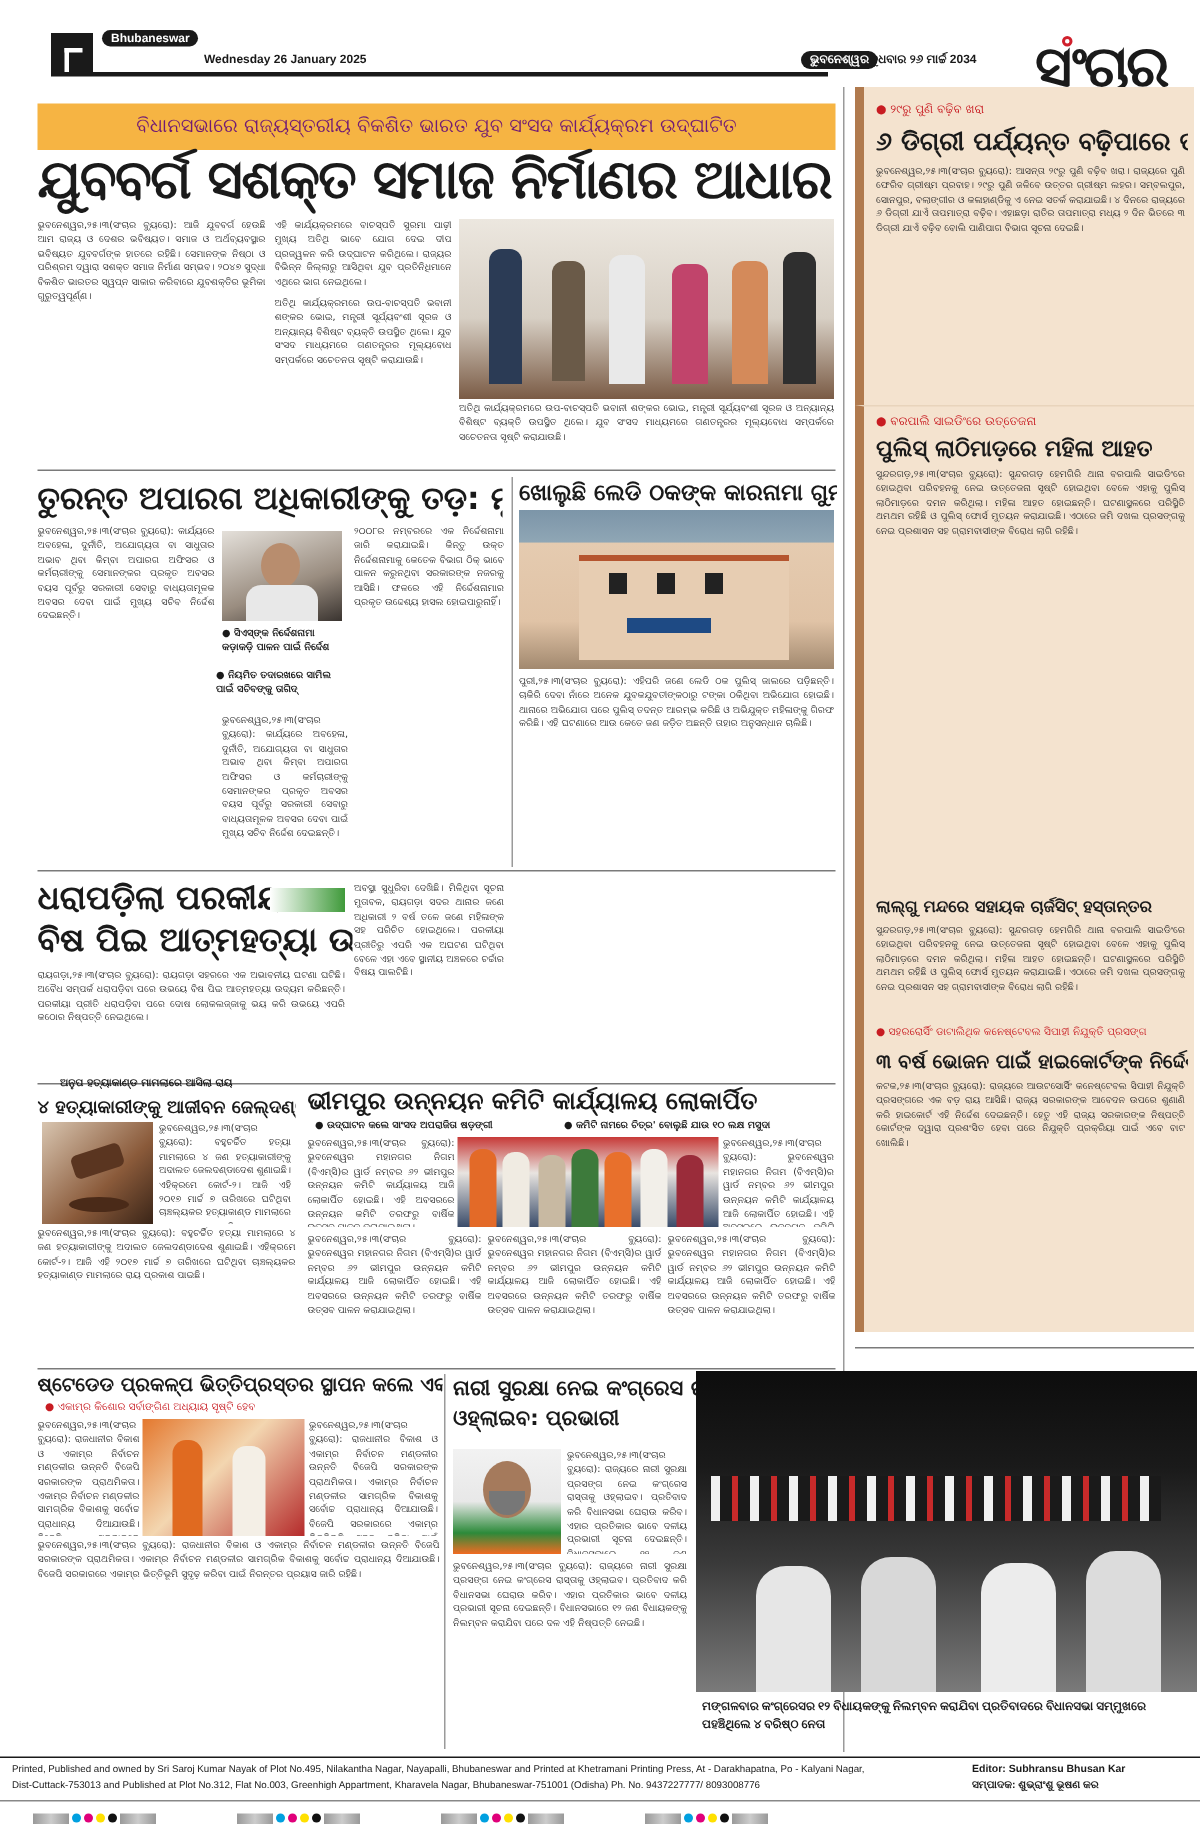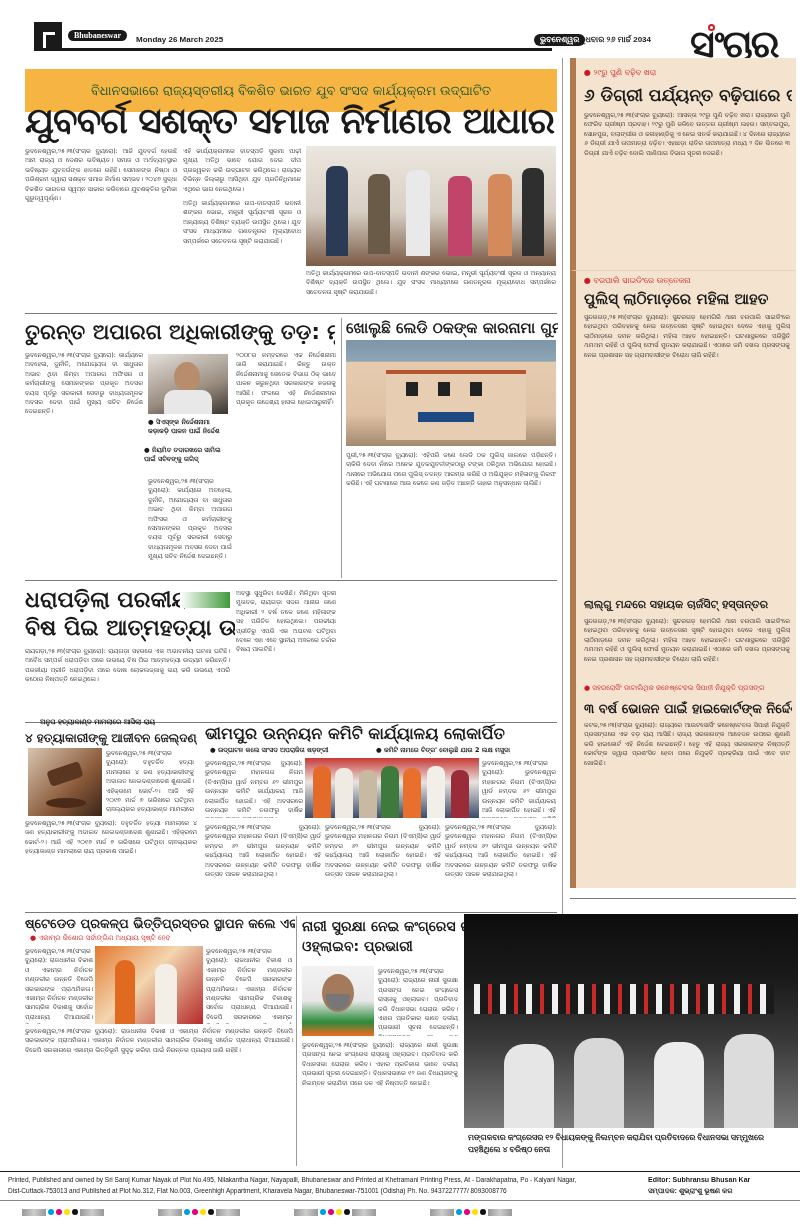--- a/index.html
+++ b/index.html
@@ -11,21 +11,21 @@
   .mast-box { left: 34px; top: 22px; width: 28px; height: 28px; background: #1a1a1a; }
   .mast-box::after { content: ""; position: absolute; left: 9px; top: 10px; width: 9px; height: 13px; border-left: 3px solid #fff; border-top: 3px solid #fff; }
   .mast-line { left: 34px; top: 48px; width: 518px; height: 3px; background: #1a1a1a; }
   .pill { background: #1a1a1a; color: #fff; font-size: 8px; font-weight: bold; padding: 1px 6px; border-radius: 7px; font-family: "Liberation Sans", sans-serif; }
   .date { font-size: 8px; font-weight: bold; font-family: "Liberation Sans", sans-serif; }
   .logo { left: 690px; top: 22px; font-size: 38px; font-weight: bold; color: #1a1a1a; letter-spacing: -2px; font-family: "DejaVu Sans", sans-serif; }
   .logo-dot { left: 708px; top: 24px; width: 7px; height: 7px; border-radius: 50%; border: 2px solid #d0202c; background: #fff; }
   .logo-sub { left: 720px; top: 66px; font-size: 4px; background: #1a1a1a; color: #fff; padding: 0 8px; letter-spacing: 1px; }
 
   
-  .kicker-band { left: 25px; top: 69px; width: 532px; height: 43px; background: #f6b443; display: flex; align-items: center; justify-content: center; font-size: 13px; color: #14532d; }
+  .kicker-band { left: 25px; top: 69px; width: 532px; height: 31px; background: #f6b443; display: flex; align-items: center; justify-content: center; font-size: 13px; color: #701a75; }
   .lead-headline { left: 25px; top: 99px; width: 532px; font-size: 36px; font-weight: bold; line-height: 44px; text-align: center; letter-spacing: -1px; white-space: nowrap; overflow: hidden; }
   .body-text { font-size: 6.3px; line-height: 9.4px; color: #2a2a2a; text-align: justify; overflow: hidden; }
   .photo { background: linear-gradient(135deg,#bca58a,#7e6a56); overflow: hidden; }
   .divider-h { height: 1px; background: #7a7a7a; }
   .divider-v { width: 1px; background: #9a9a9a; }
 
   
   .sidebox { background: #f4e3cf; border-left: 6px solid #b07a4e; }
   .side-kicker { font-size: 8px; color: #c81c22; }
   .side-kicker::before { content: "● "; }
@@ -42,22 +42,22 @@
   .editor { left: 648px; top: 1174px; width: 150px; font-size: 7px; line-height: 11px; font-weight: bold; font-family: "Liberation Sans", sans-serif; }
   .reg-strip { top: 1208px; height: 8px; display: flex; gap: 2px; align-items: center; }
   .reg-gray { width: 24px; height: 7px; background: linear-gradient(90deg,#999,#ccc,#999); }
   .reg-dot { width: 6px; height: 6px; border-radius: 50%; }
 </style>
 </head>
 <body>
 
 <div class="abs mast-box"></div>
 <div class="abs mast-line"></div>
-<span class="abs pill" style="left:68px; top:30px;font-family:Liberation Serif, serif;">Bhubaneswar</span>
-<span class="abs date" style="left:136px; top:35px;">Monday 26 March 2025</span>
+<span class="abs pill" style="left:68px; top:20px;">Bhubaneswar</span>
+<span class="abs date" style="left:136px; top:35px;">Wednesday 26 January 2025</span>
 <span class="abs pill" style="left:534px; top:34px;">ଭୁବନେଶ୍ୱର</span>
 <span class="abs date" style="left:580px; top:35px;">ବୁଧବାର ୨୬ ମାର୍ଚ୍ଚ 2034</span>
 <div class="abs logo">ସଂଚାର</div>
 <div class="abs logo-dot"></div>
 <div class="abs logo-sub">THE SANCHAR</div>
 
 <div class="abs kicker-band">ବିଧାନସଭାରେ ରାଜ୍ୟସ୍ତରୀୟ ବିକଶିତ ଭାରତ ଯୁବ ସଂସଦ କାର୍ଯ୍ୟକ୍ରମ ଉଦ୍‌ଘାଟିତ</div>
 <div class="abs lead-headline">ଯୁବବର୍ଗ ସଶକ୍ତ ସମାଜ ନିର୍ମାଣର ଆଧାର: ବାଚସ୍ପତି</div>
 <div class="abs body-text" style="left:25px; top:146px; width:152px; height:158px;">ଭୁବନେଶ୍ୱର,୨୫।୩(ସଂଚାର ବ୍ୟୁରୋ): ଆଜି ଯୁବବର୍ଗ ହେଉଛି ଆମ ରାଜ୍ୟ ଓ ଦେଶର ଭବିଷ୍ୟତ। ସମାଜ ଓ ଅର୍ଥବ୍ୟବସ୍ଥାର ଭବିଷ୍ୟତ ଯୁବବର୍ଗଙ୍କ ହାତରେ ରହିଛି। ସେମାନଙ୍କ ନିଷ୍ଠା ଓ ପରିଶ୍ରମ ଦ୍ୱାରା ସଶକ୍ତ ସମାଜ ନିର୍ମାଣ ସମ୍ଭବ। ୨୦୪୭ ସୁଦ୍ଧା ବିକଶିତ ଭାରତର ସ୍ୱପ୍ନ ସାକାର କରିବାରେ ଯୁବଶକ୍ତିର ଭୂମିକା ଗୁରୁତ୍ୱପୂର୍ଣ୍ଣ।</div>
 <div class="abs body-text" style="left:183px; top:146px; width:118px; height:48px;">ଏହି କାର୍ଯ୍ୟକ୍ରମରେ ବାଚସ୍ପତି ସୁରମା ପାଢ଼ୀ ମୁଖ୍ୟ ଅତିଥି ଭାବେ ଯୋଗ ଦେଇ ଦୀପ ପ୍ରଜ୍ୱଳନ କରି ଉଦ୍‌ଘାଟନ କରିଥିଲେ। ରାଜ୍ୟର ବିଭିନ୍ନ ଜିଲ୍ଲାରୁ ଆସିଥିବା ଯୁବ ପ୍ରତିନିଧିମାନେ ଏଥିରେ ଭାଗ ନେଇଥିଲେ।</div>
@@ -108,21 +108,21 @@
 <div class="abs hl-s" style="left:25px; top:730px; width:172px;">୪ ହତ୍ୟାକାରୀଙ୍କୁ ଆଜୀବନ ଜେଲ୍‌ଦଣ୍ଡାଦେଶ</div>
 <div class="abs photo" style="left:28px; top:748px; width:74px; height:68px; background: linear-gradient(135deg,#d8c5b0,#8a5a3a 60%,#3a2518);">
   <div class="abs" style="left:20px; top:18px; width:34px; height:16px; background:#5a3520; border-radius:4px; transform: rotate(-18deg);"></div>
   <div class="abs" style="left:18px; top:50px; width:40px; height:10px; background:#4a2a18; border-radius:50%;"></div>
 </div>
 <div class="abs body-text" style="left:106px; top:748px; width:88px; height:68px;">ଭୁବନେଶ୍ୱର,୨୫।୩(ସଂଚାର ବ୍ୟୁରୋ): ବହୁଚର୍ଚ୍ଚିତ ହତ୍ୟା ମାମଲାରେ ୪ ଜଣ ହତ୍ୟାକାରୀଙ୍କୁ ଅଦାଲତ ଜେଲଦଣ୍ଡାଦେଶ ଶୁଣାଇଛି। ଏହିକ୍ରମେ କୋର୍ଟ-୨। ଆଜି ଏହି ୨୦୧୭ ମାର୍ଚ୍ଚ ୭ ତାରିଖରେ ଘଟିଥିବା ଚାଞ୍ଚଲ୍ୟକର ହତ୍ୟାକାଣ୍ଡ ମାମଲାରେ ରାୟ ପ୍ରକାଶ ପାଇଛି।</div>
 <div class="abs body-text" style="left:25px; top:818px; width:172px; height:88px;">ଭୁବନେଶ୍ୱର,୨୫।୩(ସଂଚାର ବ୍ୟୁରୋ): ବହୁଚର୍ଚ୍ଚିତ ହତ୍ୟା ମାମଲାରେ ୪ ଜଣ ହତ୍ୟାକାରୀଙ୍କୁ ଅଦାଲତ ଜେଲଦଣ୍ଡାଦେଶ ଶୁଣାଇଛି। ଏହିକ୍ରମେ କୋର୍ଟ-୨। ଆଜି ଏହି ୨୦୧୭ ମାର୍ଚ୍ଚ ୭ ତାରିଖରେ ଘଟିଥିବା ଚାଞ୍ଚଲ୍ୟକର ହତ୍ୟାକାଣ୍ଡ ମାମଲାରେ ରାୟ ପ୍ରକାଶ ପାଇଛି।</div>
 
 <div class="abs hl-m" style="left:205px; top:724px; width:352px; font-size:16px;">ଭୀମପୁର ଉନ୍ନୟନ କମିଟି କାର୍ଯ୍ୟାଳୟ ଲୋକାର୍ପିତ</div>
 <div class="abs" style="left:210px; top:746px; font-size:6.5px; font-weight:bold;"><span>● </span><span>ଉଦ୍‌ଘାଟନ କଲେ ସାଂସଦ ଅପରାଜିତା ଷଡ଼ଙ୍ଗୀ</span></div>
-<div class="abs" style="left:376px; top:746px; font-size:6.5px; font-weight:bold;"><span>● </span><span>କମିଟି ନାମରେ ଚିତ୍ର' ବୋଲୁଛି ଯାଉ 2 ଲକ୍ଷ ମସୁଦା</span></div>
+<div class="abs" style="left:376px; top:746px; font-size:6.5px; font-weight:bold;"><span>● </span><span>କମିଟି ନାମରେ ଚିତ୍ର' ବୋଲୁଛି ଯାଉ ୧୦ ଲକ୍ଷ ମସୁଦା</span></div>
 <div class="abs body-text" style="left:205px; top:758px; width:98px; height:60px;">ଭୁବନେଶ୍ୱର,୨୫।୩(ସଂଚାର ବ୍ୟୁରୋ): ଭୁବନେଶ୍ୱର ମହାନଗର ନିଗମ (ବିଏମ୍‌ସି)ର ୱାର୍ଡ ନମ୍ବର ୬୨ ଭୀମପୁର ଉନ୍ନୟନ କମିଟି କାର୍ଯ୍ୟାଳୟ ଆଜି ଲୋକାର୍ପିତ ହୋଇଛି। ଏହି ଅବସରରେ ଉନ୍ନୟନ କମିଟି ତରଫରୁ ବାର୍ଷିକ ଉତ୍ସବ ପାଳନ କରାଯାଇଥିଲା।</div>
 <div class="abs photo" style="left:305px; top:758px; width:174px; height:60px; background: linear-gradient(180deg,#c73a38 0%,#e8e4e0 40%,#3a4c6a 100%);">
   <div class="abs" style="left:8px; top:8px; width:18px; height:52px; background:#e36a28; border-radius:8px 8px 0 0;"></div>
   <div class="abs" style="left:30px; top:10px; width:18px; height:50px; background:#f0ebe2; border-radius:8px 8px 0 0;"></div>
   <div class="abs" style="left:54px; top:12px; width:18px; height:48px; background:#c8b9a2; border-radius:8px 8px 0 0;"></div>
   <div class="abs" style="left:76px; top:8px; width:18px; height:52px; background:#3d7a3b; border-radius:8px 8px 0 0;"></div>
   <div class="abs" style="left:98px; top:10px; width:18px; height:50px; background:#e8702c; border-radius:8px 8px 0 0;"></div>
   <div class="abs" style="left:122px; top:8px; width:18px; height:52px; background:#f2efe9; border-radius:8px 8px 0 0;"></div>
   <div class="abs" style="left:146px; top:12px; width:18px; height:48px; background:#9a2c3a; border-radius:8px 8px 0 0;"></div>
 </div>

